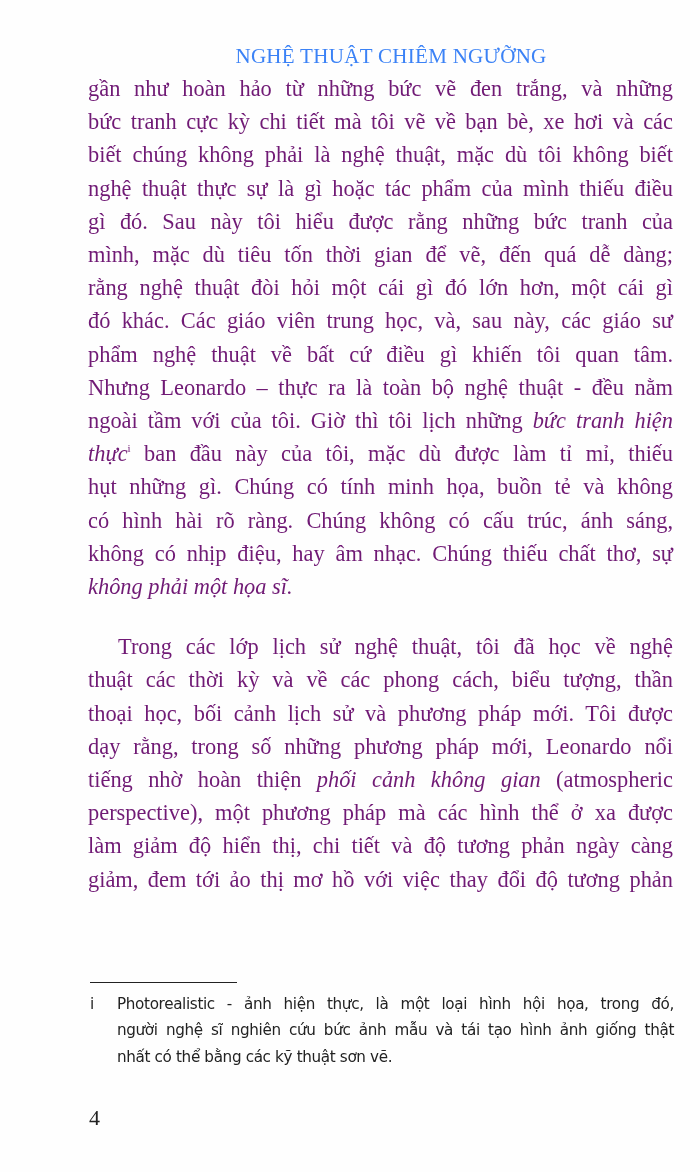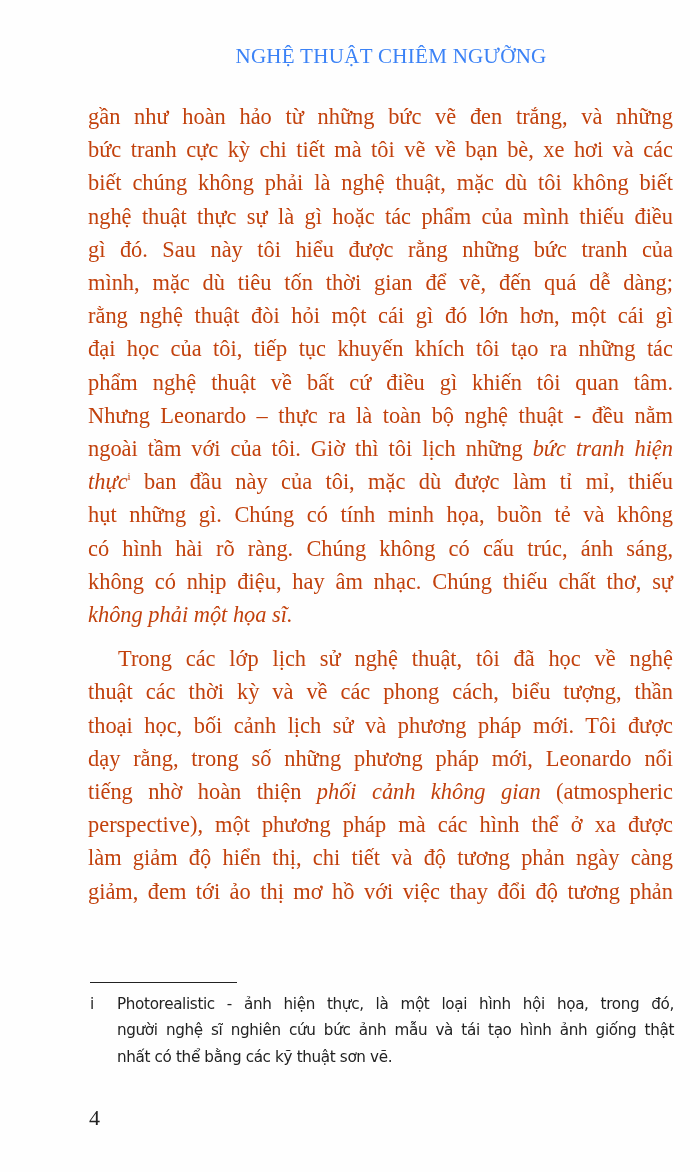--- a/index.html
+++ b/index.html
@@ -28,34 +28,34 @@
       text-align: center;
       font-family: "Liberation Serif", serif;
       font-size: 21px;
       letter-spacing: 0.3px;
       color: #3b82f6;
       margin-left: 41px;
     }
     .body-text {
       position: absolute;
       left: 88px;
-      top: 100px;
+      top: 72px;
       width: 585px;
       font-family: "Liberation Serif", serif;
       font-size: 22.4px;
       line-height: 33.2px;
-      color: #c2410c;
+      color: #701a75;
     }
     .body-text p {
       margin: 0;
       text-align: justify;
       text-align-last: left;
     }
     .body-text p + p {
-      margin-top: 11px;
+      margin-top: 27px;
       text-indent: 30px;
     }
     .body-text .line {
       display: block;
       text-align: justify;
       text-align-last: justify;
       white-space: nowrap;
     }
     .body-text .line.last {
       text-align-last: left;
@@ -119,21 +119,21 @@
 
   <div class="body-text">
     <p>
       <span class="line">gần như hoàn hảo từ những bức vẽ đen trắng, và những</span>
       <span class="line">bức tranh cực kỳ chi tiết mà tôi vẽ về bạn bè, xe hơi và các</span>
       <span class="line">biết chúng không phải là nghệ thuật, mặc dù tôi không biết</span>
       <span class="line">nghệ thuật thực sự là gì hoặc tác phẩm của mình thiếu điều</span>
       <span class="line">gì đó. Sau này tôi hiểu được rằng những bức tranh của</span>
       <span class="line">mình, mặc dù tiêu tốn thời gian để vẽ, đến quá dễ dàng;</span>
       <span class="line">rằng nghệ thuật đòi hỏi một cái gì đó lớn hơn, một cái gì</span>
-      <span class="line">đại học của tôi, tiếp tục khuyến khích tôi tạo ra những tác</span>
+      <span class="line">đó khác. Các giáo viên trung học, và, sau này, các giáo sư</span>
       <span class="line">phẩm nghệ thuật về bất cứ điều gì khiến tôi quan tâm.</span>
       <span class="line">Nhưng Leonardo – thực ra là toàn bộ nghệ thuật - đều nằm</span>
       <span class="line"><span>ngoài tầm với của tôi. Giờ thì tôi lịch những </span><em>bức tranh hiện</em></span>
       <span class="line"><em>thực</em><sup class="fn-ref">i</sup><span> ban đầu này của tôi, mặc dù được làm tỉ mỉ, thiếu</span></span>
       <span class="line">hụt những gì. Chúng có tính minh họa, buồn tẻ và không</span>
       <span class="line">có hình hài rõ ràng. Chúng không có cấu trúc, ánh sáng,</span>
       <span class="line">không có nhịp điệu, hay âm nhạc. Chúng thiếu chất thơ, sự</span>
       <span class="line last">không phải một họa sĩ.</span>
     </p>
     <p>

